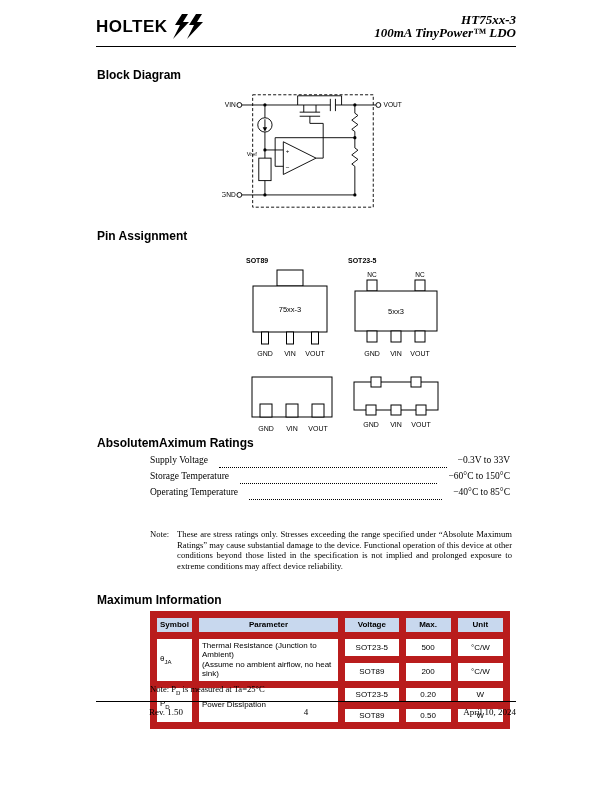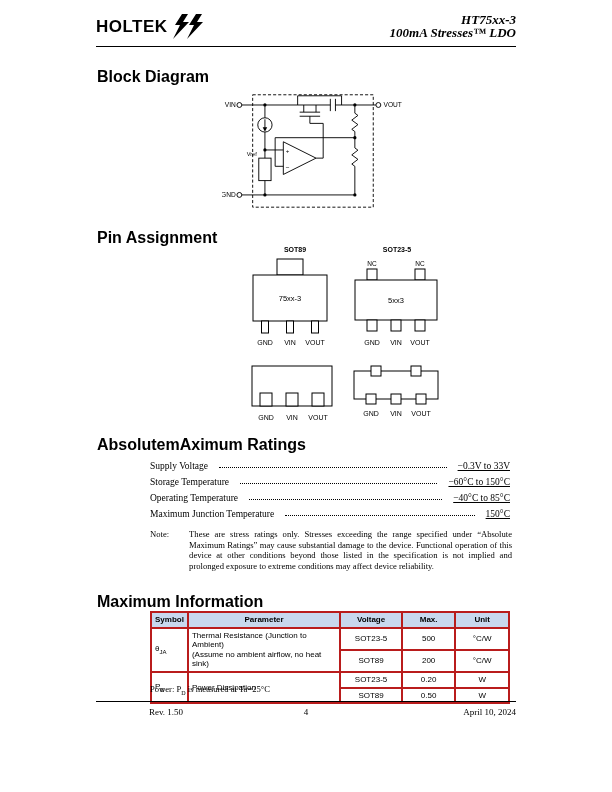--- a/index.html
+++ b/index.html
@@ -25,53 +25,53 @@
   }
   .logo-mark { display: block; }
   .titles { text-align: right; font-style: italic; font-weight: bold; font-size: 13px; line-height: 13px; }
   .rule { position: absolute; left: 96px; width: 420px; height: 1.2px; background: #000; }
   .rule.top { top: 46px; }
   .rule.bottom { top: 701px; }
   
   .section-heading {
     position: absolute; left: 97px;
     font-family: "Liberation Sans", sans-serif;
-    font-weight: bold; font-size: 16px; text-align: right;
+    font-weight: bold; font-size: 12px; text-align: right;
   }
   
   .block-diagram-wrap { position: absolute; top: 84px; left: 222px; }
   .schem { display: block; }
   .schem line, .schem polyline, .schem rect, .schem polygon.op { fill: none; stroke: #000; stroke-width: 0.9; }
   .schem rect.dash { stroke-dasharray: 3,2; }
   .schem polygon.op { fill: #fff; }
   .schem .fillb { fill: #000; stroke: none; }
   .schem circle.term { fill: #fff; stroke: #000; stroke-width: 0.9; }
   .schem circle.cs { fill: none; stroke: #000; stroke-width: 0.9; }
   .schem circle.dot { fill: #000; stroke: none; }
   .schem text { font-family: "Liberation Sans", sans-serif; fill: #000; }
   
-  .packages { position: absolute; top: 246px; left: 244px; display: grid; grid-template-columns: 102px 102px; text-align: center; }
+  .packages { position: absolute; top: 257px; left: 244px; display: grid; grid-template-columns: 102px 102px; }
   .pkg-col { width: 100px; }
   .pkg-name { font-family: "Liberation Sans", sans-serif; font-weight: bold; font-size: 7px; margin-bottom: 4px; margin-left: 2px; }
   .pkg-svg { display: block; }
   .pkg-svg rect { fill: #fff; stroke: #000; stroke-width: 1; }
   .pkg-svg text { font-family: "Liberation Sans", sans-serif; fill: #000; }
   .bottom-view { margin-top: 10px; }
   
   .ratings-list { position: absolute; top: 455px; left: 150px; width: 360px; font-size: 9.5px; }
-  .rating-item { display: flex; align-items: flex-end; height: 16px; gap: 8px; }
+  .rating-item { display: flex; align-items: flex-start; height: 16px; gap: 8px; }
   .rating-leader { flex: 1; border-bottom: 1.2px dotted #000; margin: 0 3px; align-self: flex-end; margin-bottom: 3px; }
-  .rating-value { white-space: nowrap; text-decoration: underline; }
-  .ratings-note { position: absolute; top: 529px; left: 150px; width: 362px; display: flex; gap: 20px; font-size: 8.6px; line-height: 10.6px; }
+  .rating-value { white-space: nowrap; }
+  .ratings-note { position: absolute; top: 529px; left: 150px; width: 362px; display: flex; gap: 8px; font-size: 8.6px; line-height: 10.6px; }
   .ratings-note .note-label { white-space: nowrap; }
   .ratings-note .note-text { text-align: justify; }
   
   .thermal-table { position: absolute; top: 611px; left: 150px; width: 360px; border-collapse: collapse;
     font-family: "Liberation Sans", sans-serif; font-size: 8px; }
-  .thermal-table th, .thermal-table td { border: 2px solid #b91c1c; padding: 2px 3px; line-height: 1.2; }
+  .thermal-table th, .thermal-table td { border: 7px solid #b91c1c; padding: 2px 3px; line-height: 1.2; }
   .thermal-table th { background: var(--table-header-bg, #c8d8ee); font-weight: bold; text-align: center; }
   .thermal-table td.c { text-align: center; }
   .thermal-table td.sym { vertical-align: middle; }
   .thermal-table td.param { vertical-align: middle; }
   .thermal-table col.w-sym { width: 36px; }
   .thermal-table col.w-param { width: 154px; }
   .thermal-table col.w-pkg { width: 62px; }
   .thermal-table col.w-max { width: 54px; }
   .thermal-table col.w-unit { width: 54px; }
   sub { font-size: 6px; }
@@ -90,21 +90,21 @@
   <header class="ds-header">
     <div class="logo">
       <span class="logo-text">HOLTEK</span>
       <svg class="logo-mark" width="38" height="28" viewBox="0 0 38 28">
         <polygon points="12,1 5,12 10,12 3,26 19,9 13,9 18,1" fill="#000"></polygon>
         <polygon points="26,1 19,12 24,12 17,26 33,9 27,9 32,1" fill="#000"></polygon>
       </svg>
     </div>
     <div class="titles">
       <div>HT75xx-3</div>
-      <div>100mA Stresses™ LDO</div>
+      <div>100mA TinyPower™ LDO</div>
     </div>
   </header>
   <div class="rule top"></div>
 
   <h2 class="section-heading" style="top:68px">Block Diagram</h2>
   <div class="block-diagram-wrap">
     <svg class="schem" width="186" height="136" viewBox="0 0 182 132">
       <rect class="dash" x="30" y="10" width="118" height="110"></rect>
 
       <line x1="19.4" y1="20" x2="106" y2="20"></line>
@@ -231,25 +231,20 @@
     <div class="rating-item">
       <span>Storage Temperature</span>
       <span class="rating-leader"></span>
       <span class="rating-value">−60°C to 150°C</span>
     </div>
     <div class="rating-item">
       <span>Operating Temperature</span>
       <span class="rating-leader"></span>
       <span class="rating-value">−40°C to 85°C</span>
     </div>
-    <div class="rating-item">
-      <span>Maximum Junction Temperature</span>
-      <span class="rating-leader"></span>
-      <span class="rating-value">150°C</span>
-    </div>
   </div>
   <div class="ratings-note">
     <span class="note-label">Note:</span>
     <span class="note-text">These are stress ratings only. Stresses exceeding the range specified under “Absolute Maximum Ratings” may cause substantial damage to the device. Functional operation of this device at other conditions beyond those listed in the specification is not implied and prolonged exposure to extreme conditions may affect device reliability.</span>
   </div>
 
   <h2 class="section-heading" style="top:593px">Maximum Information</h2>
   <table class="thermal-table">
     <colgroup>
       <col class="w-sym">
@@ -293,21 +288,21 @@
         <td class="c">W</td>
       </tr>
       <tr>
         <td class="c">SOT89</td>
         <td class="c">0.50</td>
         <td class="c">W</td>
       </tr>
     </tbody>
   </table>
   <div class="table-note">
-    <span>Power: P</span><sub>D</sub><span> is measured at Ta=25°C</span>
+    <span>Note: P</span><sub>D</sub><span> is measured at Ta=25°C</span>
   </div>
 
   <div class="rule bottom"></div>
   <div class="footer">
     <span class="f-left">Rev. 1.50</span>
     <span class="f-center">4</span>
     <span class="f-right">April 10, 2024</span>
   </div>
 
 </div>

